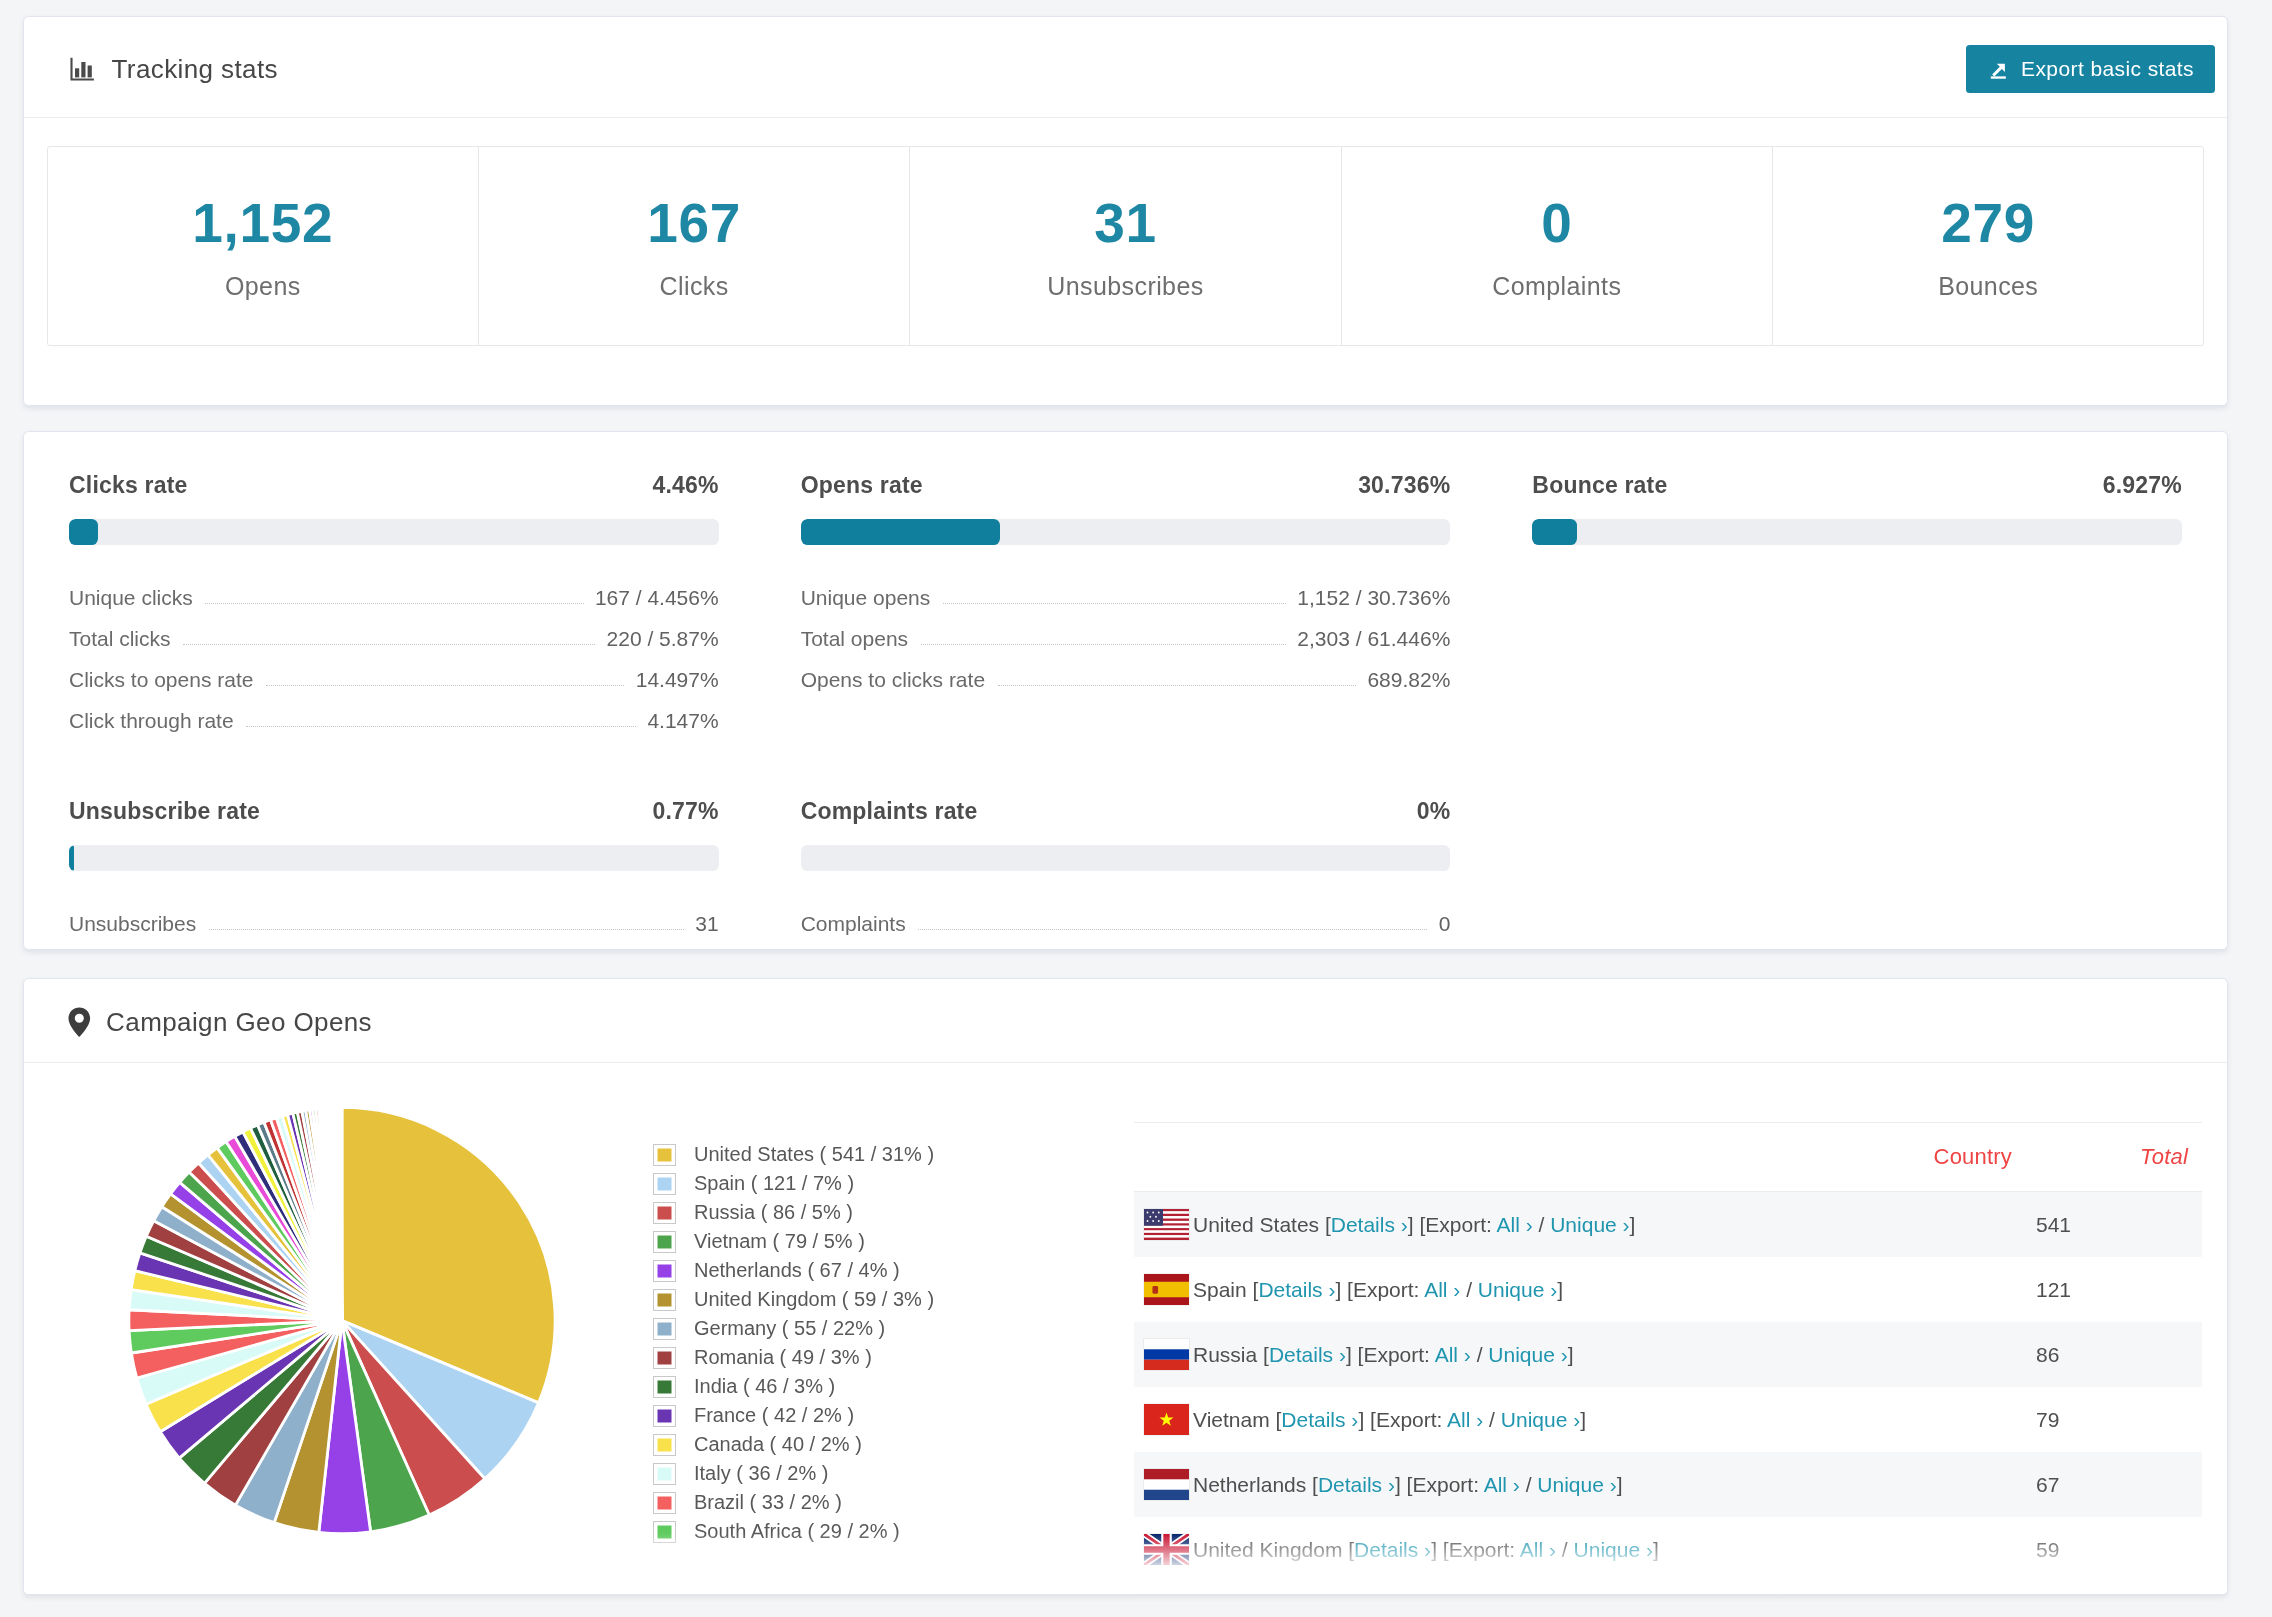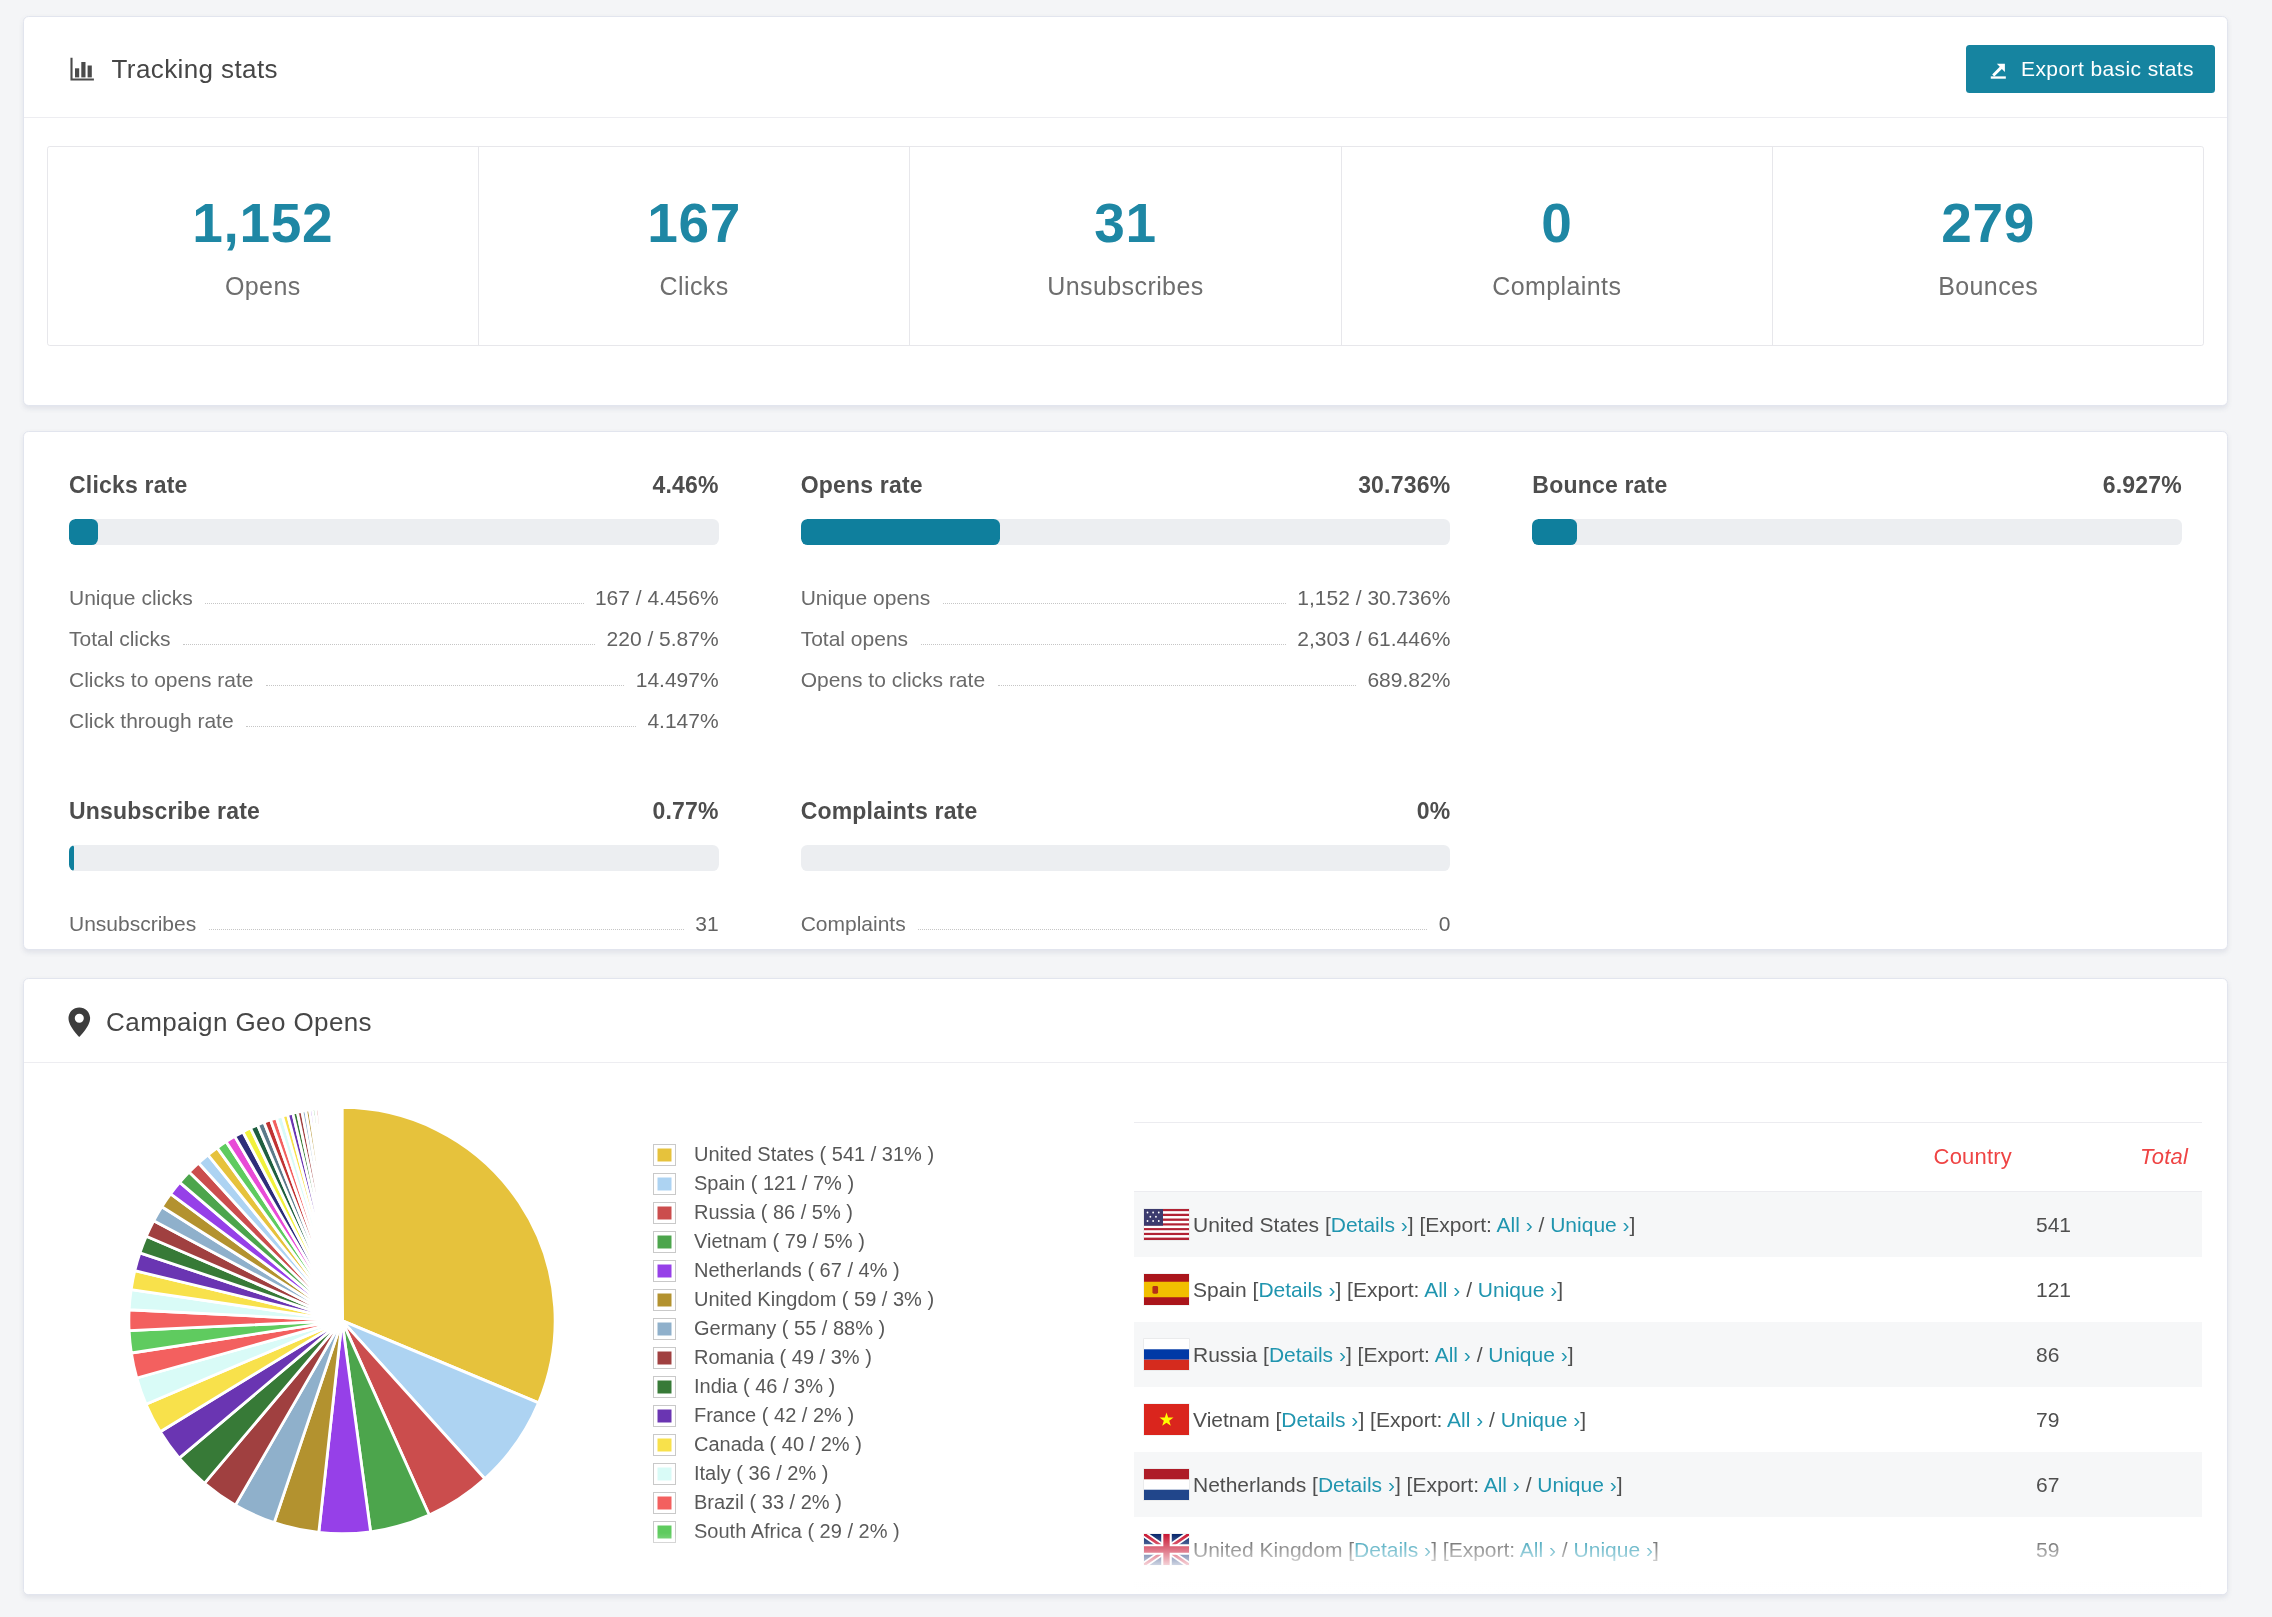--- a/index.html
+++ b/index.html
@@ -324,21 +324,21 @@
         <li>
           <span class="swatch" style="background:#9640E8"></span>
                   <span>Netherlands ( 67 / 4% )</span>
         </li>
         <li>
           <span class="swatch" style="background:#B3922F"></span>
                   <span>United Kingdom ( 59 / 3% )</span>
         </li>
         <li>
           <span class="swatch" style="background:#8FB0CB"></span>
-                  <span>Germany ( 55 / 88% )</span>
+                  <span>Germany ( 55 / 22% )</span>
         </li>
         <li>
           <span class="swatch" style="background:#A04040"></span>
                   <span>Romania ( 49 / 3% )</span>
         </li>
         <li>
           <span class="swatch" style="background:#377A37"></span>
                   <span>India ( 46 / 3% )</span>
         </li>
         <li>

